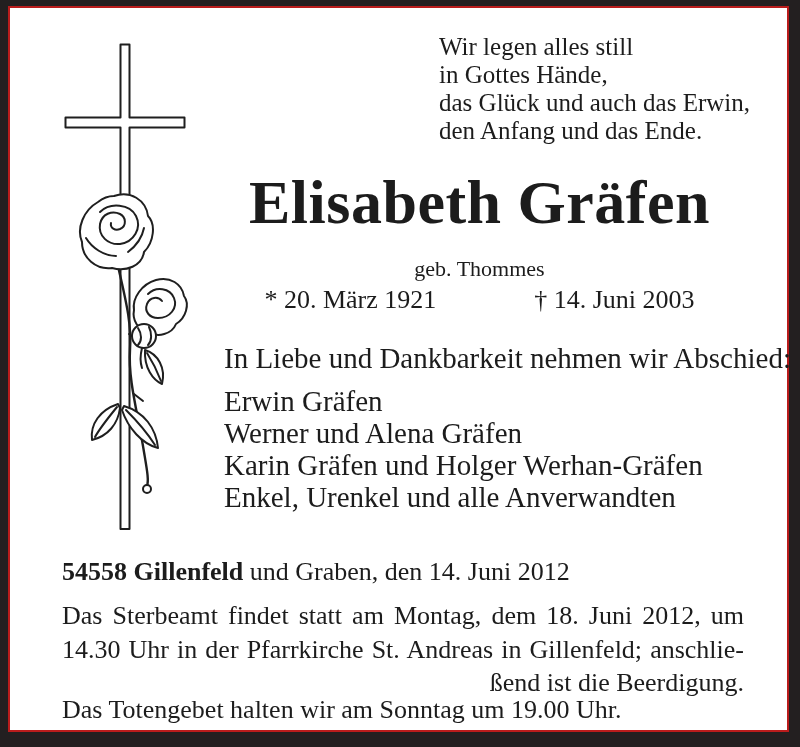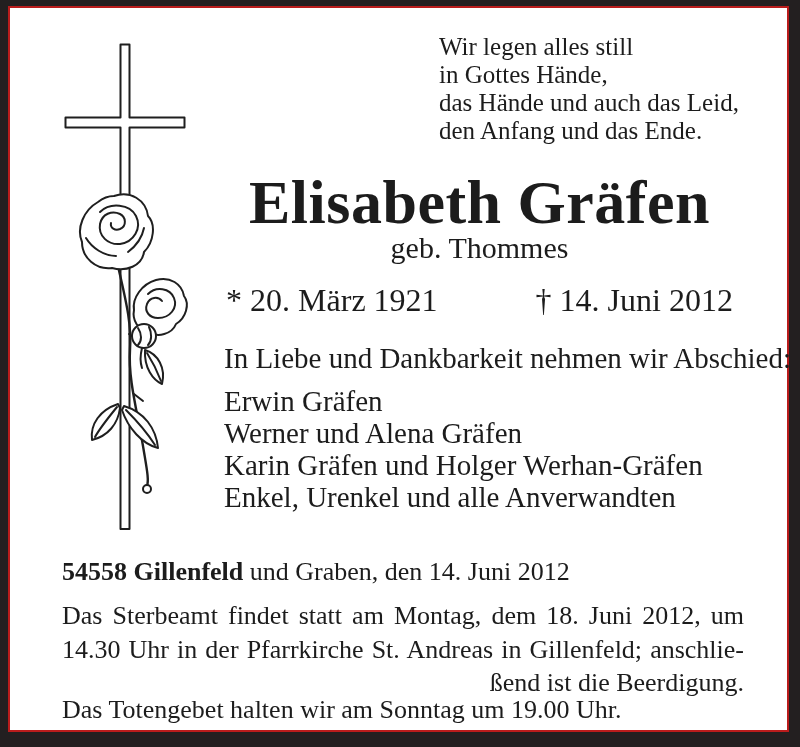--- a/index.html
+++ b/index.html
@@ -33,25 +33,25 @@
 
   .illustration { left: 40px; top: 24px; width: 160px; height: 505px; }
 
   .center-block { left: 197px; top: 0; width: 545px; text-align: center; }
   .name-title {
     top: 163px;
     font-size: 62px; font-weight: bold;
     line-height: 62px; letter-spacing: 0.5px;
     white-space: nowrap;
   }
-  .maiden { top: 226px; font-size: 30px; line-height: 28px; }
+  .maiden { top: 247px; font-size: 22px; line-height: 28px; }
   .dates {
     top: 277px;
     display: flex; justify-content: center; gap: 98px;
-    font-size: 32px; line-height: 30px; white-space: nowrap;
+    font-size: 26px; line-height: 30px; white-space: nowrap;
   }
 
   .farewell-intro { left: 214px; top: 335px; font-size: 29px; line-height: 30px; white-space: nowrap; }
   .mourners { left: 214px; top: 377px; font-size: 29px; line-height: 32px; }
   .mourners div { white-space: nowrap; }
 
   .place-line { left: 52px; top: 549px; font-size: 26px; line-height: 30px; white-space: nowrap; }
   .place-line .bold { font-weight: bold; }
 
   .service { left: 52px; top: 591px; width: 682px; font-size: 26px; line-height: 33.5px; }
@@ -62,21 +62,21 @@
 </style>
 </head>
 <body>
 
 <div class="frame">
   <div class="page">
 
     <div class="abs verse">
       <div>Wir legen alles still</div>
       <div>in Gottes Hände,</div>
-      <div>das Hände und auch das Leid,</div>
+      <div>das Glück und auch das Erwin,</div>
       <div>den Anfang und das Ende.</div>
     </div>
 
     <svg class="abs illustration" viewBox="0 0 160 505" width="160" height="505" aria-hidden="true">
       <g stroke="#1f1f1f" fill="none" stroke-width="2" stroke-linejoin="round" stroke-linecap="round">
 
         <path d="M70.5,12.5 H79.5 V85.5 H134.5 V95.5 H79.5 V497 H70.5 V95.5 H15.5 V85.5 H70.5 Z" fill="#ffffff"></path>
 
         <path d="M66,225 C74,262 82,288 80,318 C78,348 88,382 94,420 C97,438 99,448 97,454" stroke-width="2.4"></path>
         <circle cx="97" cy="457" r="4" fill="#ffffff"></circle>
@@ -103,21 +103,21 @@
         <path d="M88,296 C92,302 92,309 88,313"></path>
         <path d="M99,295 C102,301 102,309 98,313"></path>
         <path d="M92,316 C90,324 90,330 92,336"></path>
       </g>
     </svg>
 
     <div class="abs center-block name-title">Elisabeth Gräfen</div>
     <div class="abs center-block maiden">geb. Thommes</div>
     <div class="abs center-block dates">
       <span>* 20. März 1921</span>
-      <span>† 14. Juni 2012</span>
+      <span>† 14. Juni 2003</span>
     </div>
 
     <div class="abs farewell-intro">In Liebe und Dankbarkeit nehmen wir Abschied:</div>
     <div class="abs mourners">
       <div>Erwin Gräfen</div>
       <div>Werner und Alena Gräfen</div>
       <div>Karin Gräfen und Holger Werhan-Gräfen</div>
       <div>Enkel, Urenkel und alle Anverwandten</div>
     </div>
 

